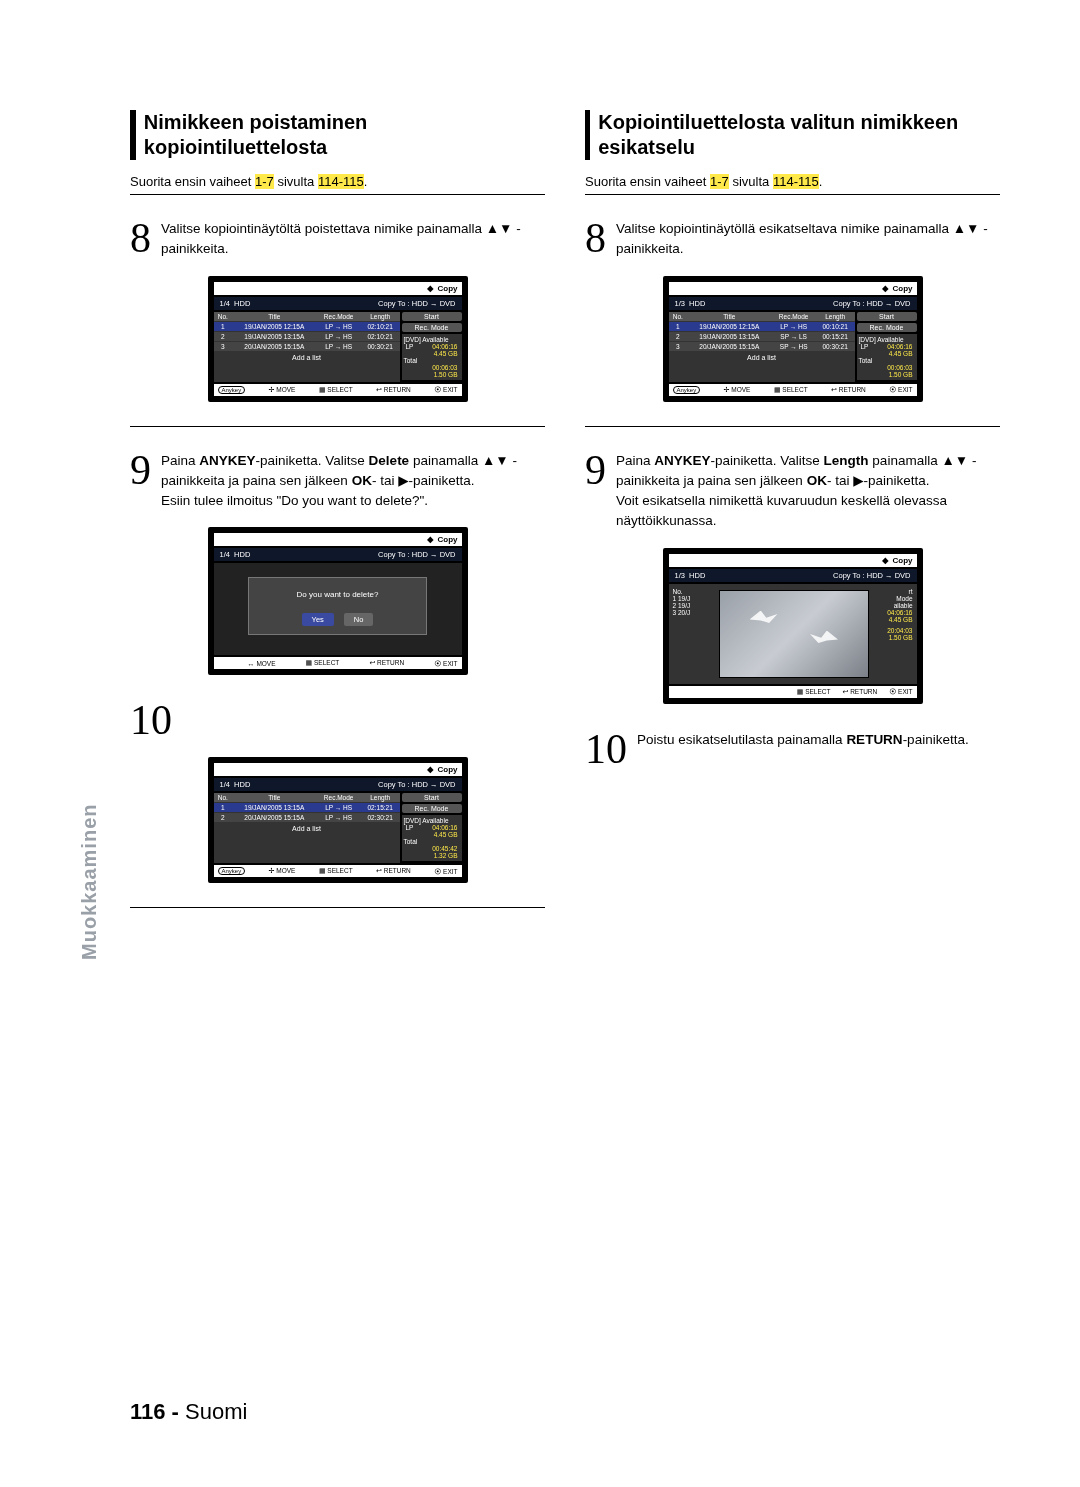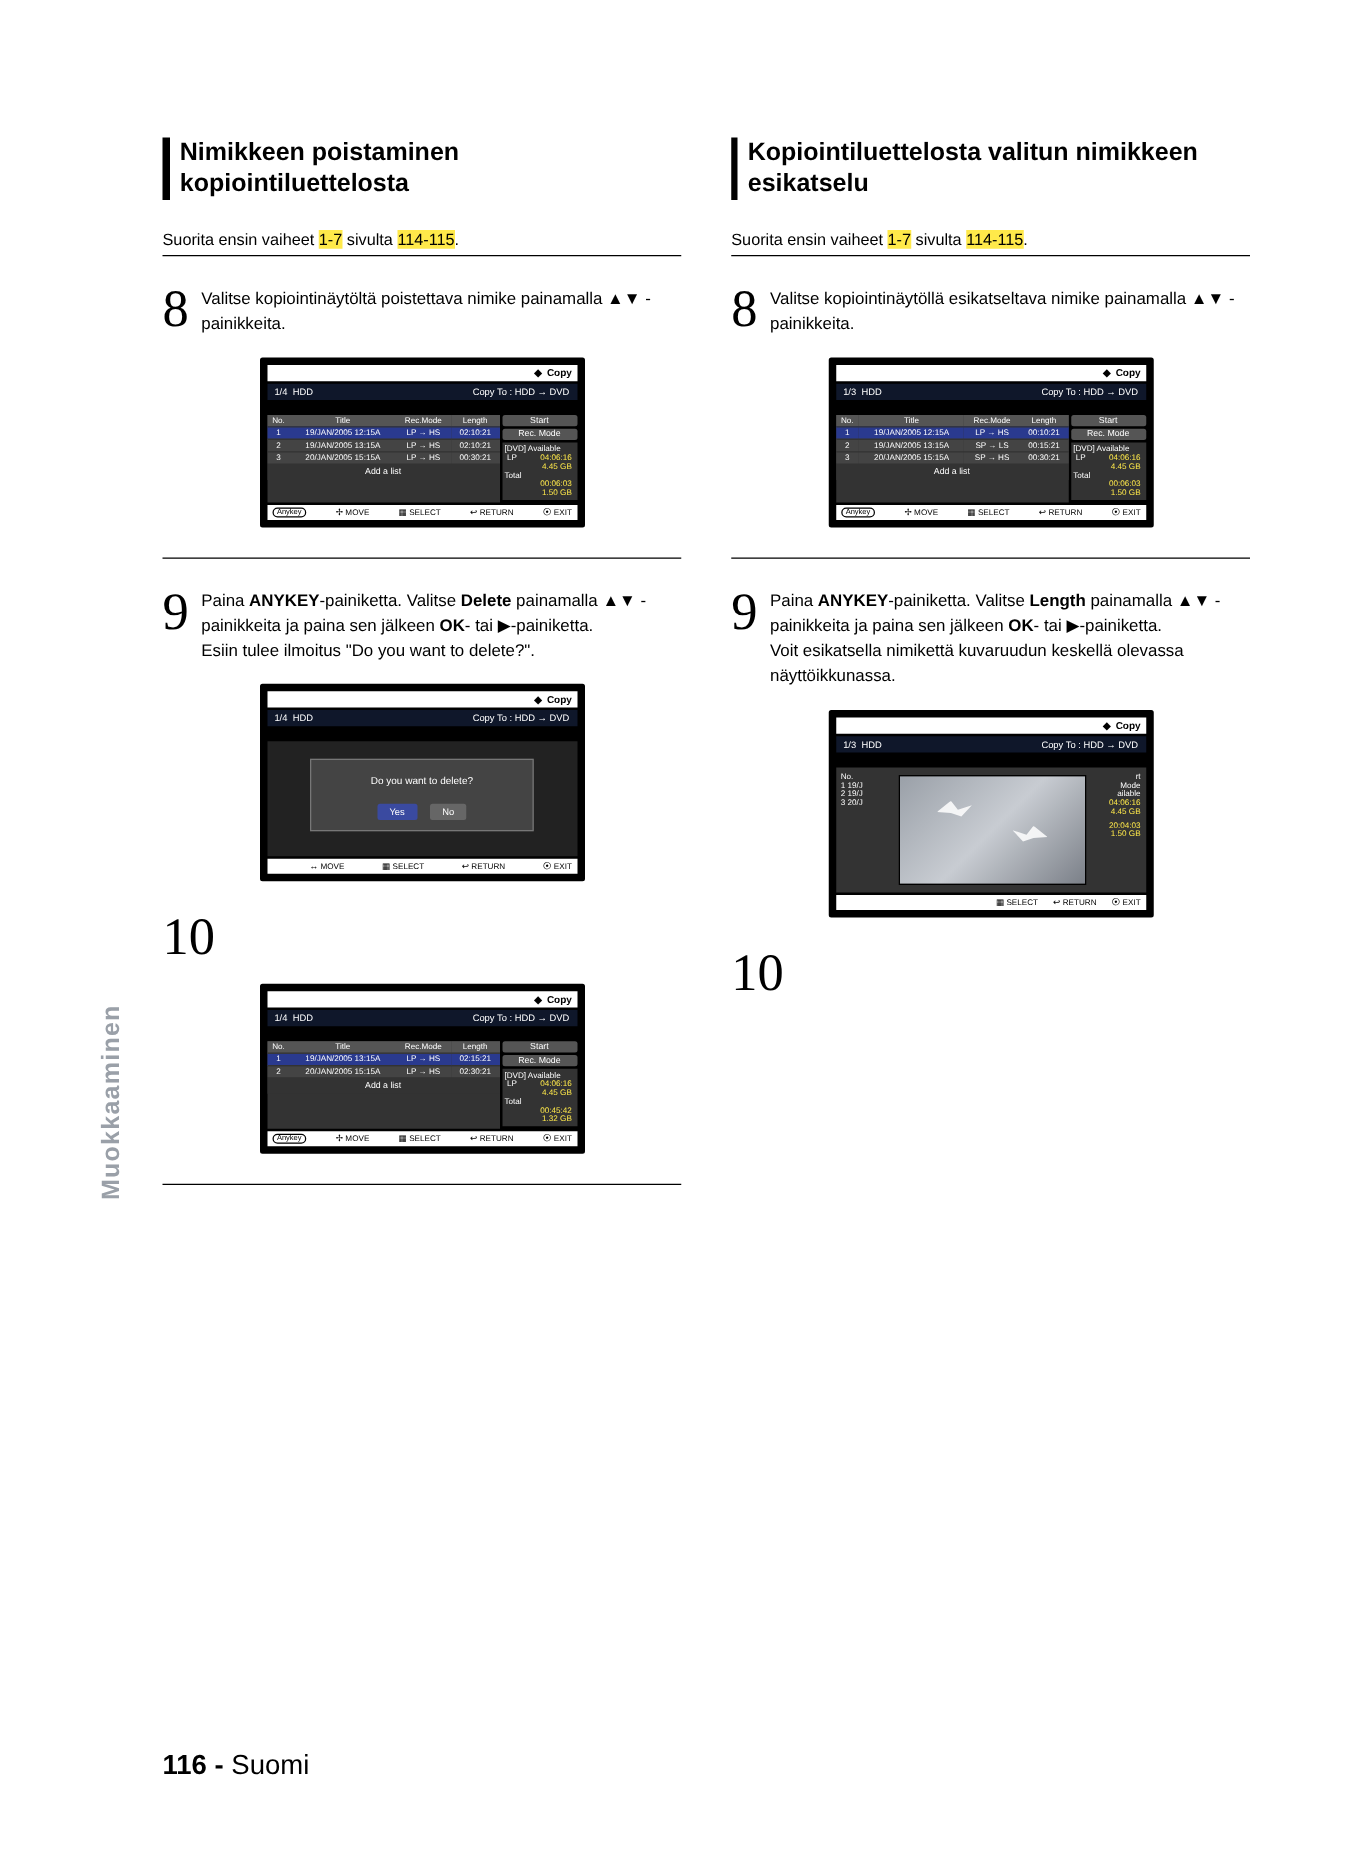--- a/index.html
+++ b/index.html
@@ -1,33 +1,33 @@
 <!DOCTYPE html>
 <html><head>
 <meta charset="utf-8">
 <style>
   *{box-sizing:border-box;margin:0;padding:0}
   body{font-family:Arial,Helvetica,sans-serif;background:#fff;width:1080px;height:1487px;position:relative;color:#000}
   .page{padding:110px 80px 0 130px;display:flex;gap:40px}
   .col{flex:1;min-width:0}
-  .sec-head{display:flex;align-items:flex-start;gap:8px;margin-bottom:24px}
+  .sec-head{display:flex;align-items:flex-start;gap:8px;margin-bottom:14px}
   .bar{width:6px;background:#000;align-self:stretch;min-height:44px}
   .sec-title{font-size:20px;font-weight:700;line-height:1.25}
   .pre-step{font-size:13px;margin-bottom:5px}
   .hl{background:#ffe94a}
   hr.full{border:none;border-top:1px solid #000;margin:4px 0 22px}
   .step{display:flex;gap:10px;margin-bottom:16px}
   .num{font-size:42px;font-weight:400;line-height:1;font-family:"Times New Roman",serif}
   .step-txt{font-size:13.5px;line-height:1.5;padding-top:2px}
   .step-txt b{font-weight:700}
   .screen-wrap{display:flex;justify-content:center;margin:8px 0 24px}
   .screen{width:260px;background:#000;border:2px solid #000;border-radius:2px;padding:4px;color:#fff;font-size:7px}
   .scr-top{display:flex;justify-content:flex-end;align-items:center;gap:4px;padding:2px 4px;background:#fff;color:#000;font-weight:700;font-size:8px}
   .scr-head{display:flex;justify-content:space-between;background:#0f172a;padding:2px 6px;font-size:7.5px;margin-top:2px}
-  .scr-body{display:flex;gap:2px;margin-top:12px;min-height:70px}
+  .scr-body{display:flex;gap:2px;margin-top:2px;min-height:70px}
   .scr-left{flex:1;background:#333}
   .scr-right{width:60px;display:flex;flex-direction:column;gap:2px}
   .tbl{width:100%;border-collapse:collapse;font-size:6.5px}
   .tbl th{background:#555;padding:1px 2px;font-weight:400;text-align:center}
   .tbl td{background:#444;padding:1px 2px;text-align:center;border-top:1px solid #333}
   .tbl td.hi{background:#2a3a8f}
   .addlist{text-align:center;font-size:7px;padding:3px;background:#333}
   .btn{background:#555;text-align:center;padding:1px 2px;font-size:7px;border-radius:2px}
   .info-box{background:#333;font-size:6.5px;padding:2px}
   .info-row{display:flex;justify-content:space-between;padding:0 2px}
@@ -394,19 +394,20 @@
       <div class="scr-footer" style="justify-content:flex-end;gap:12px">
         <span><span class="ficon">▦</span> <span>SELECT</span></span>
         <span><span class="ficon">↩</span> <span>RETURN</span></span>
         <span><span class="ficon">⦿</span> <span>EXIT</span></span>
       </div>
     </div>
       </div>
 
     <div class="step">
       <div class="num">10</div>
+      <div class="step-txt">Poistu esikatselutilasta painamalla <b>RETURN</b>-painiketta.</div>
     </div>
   </div>
 </div>
 
 <div class="page-footer">
   <b>116 -</b> <span>Suomi</span>
 </div>
 
 </body></html>

